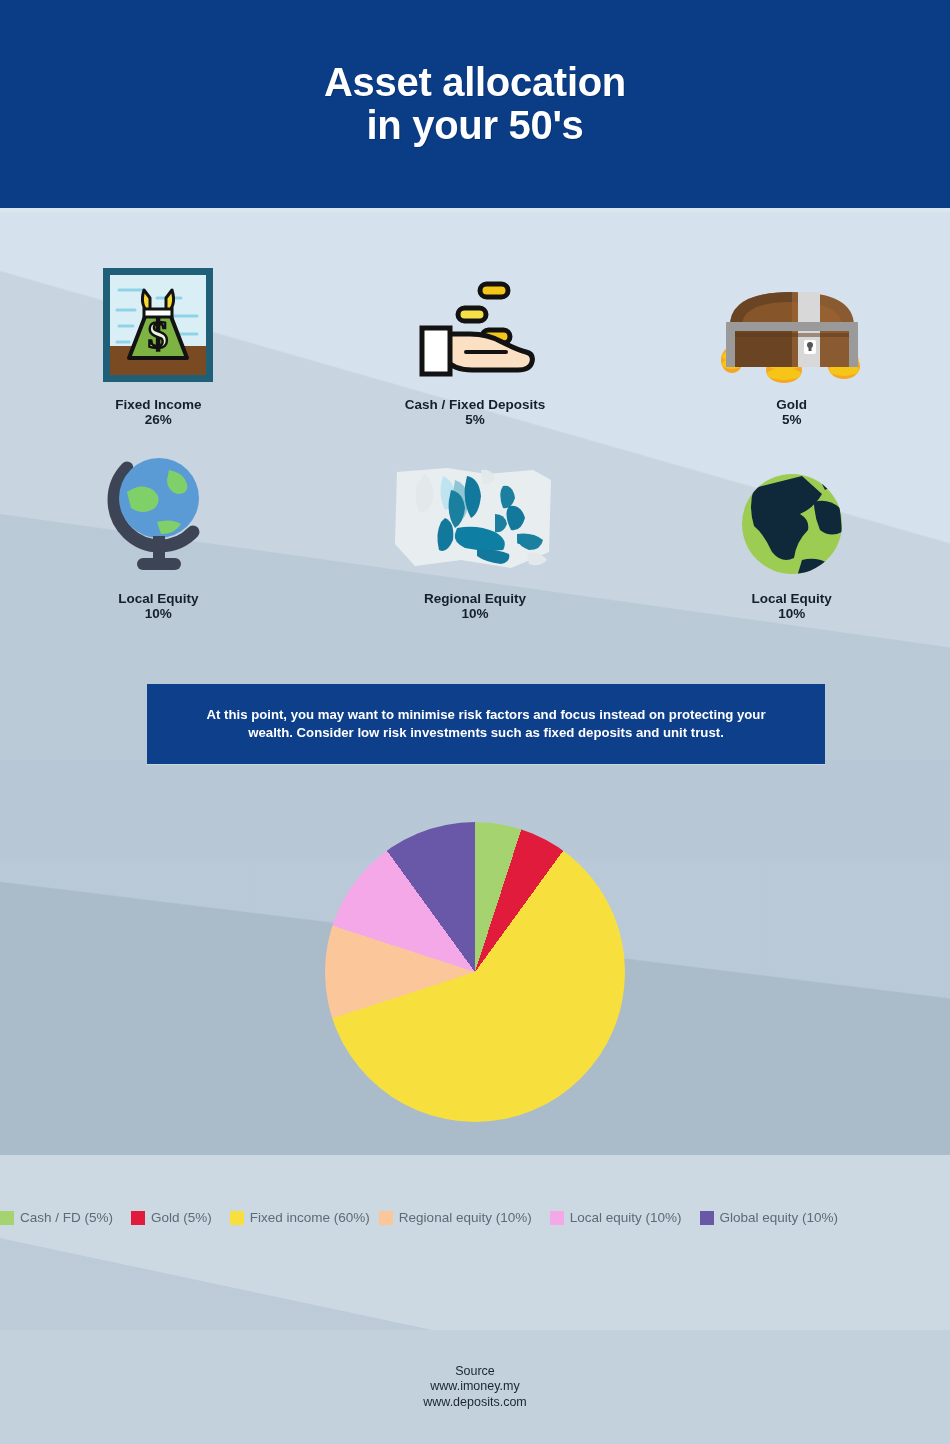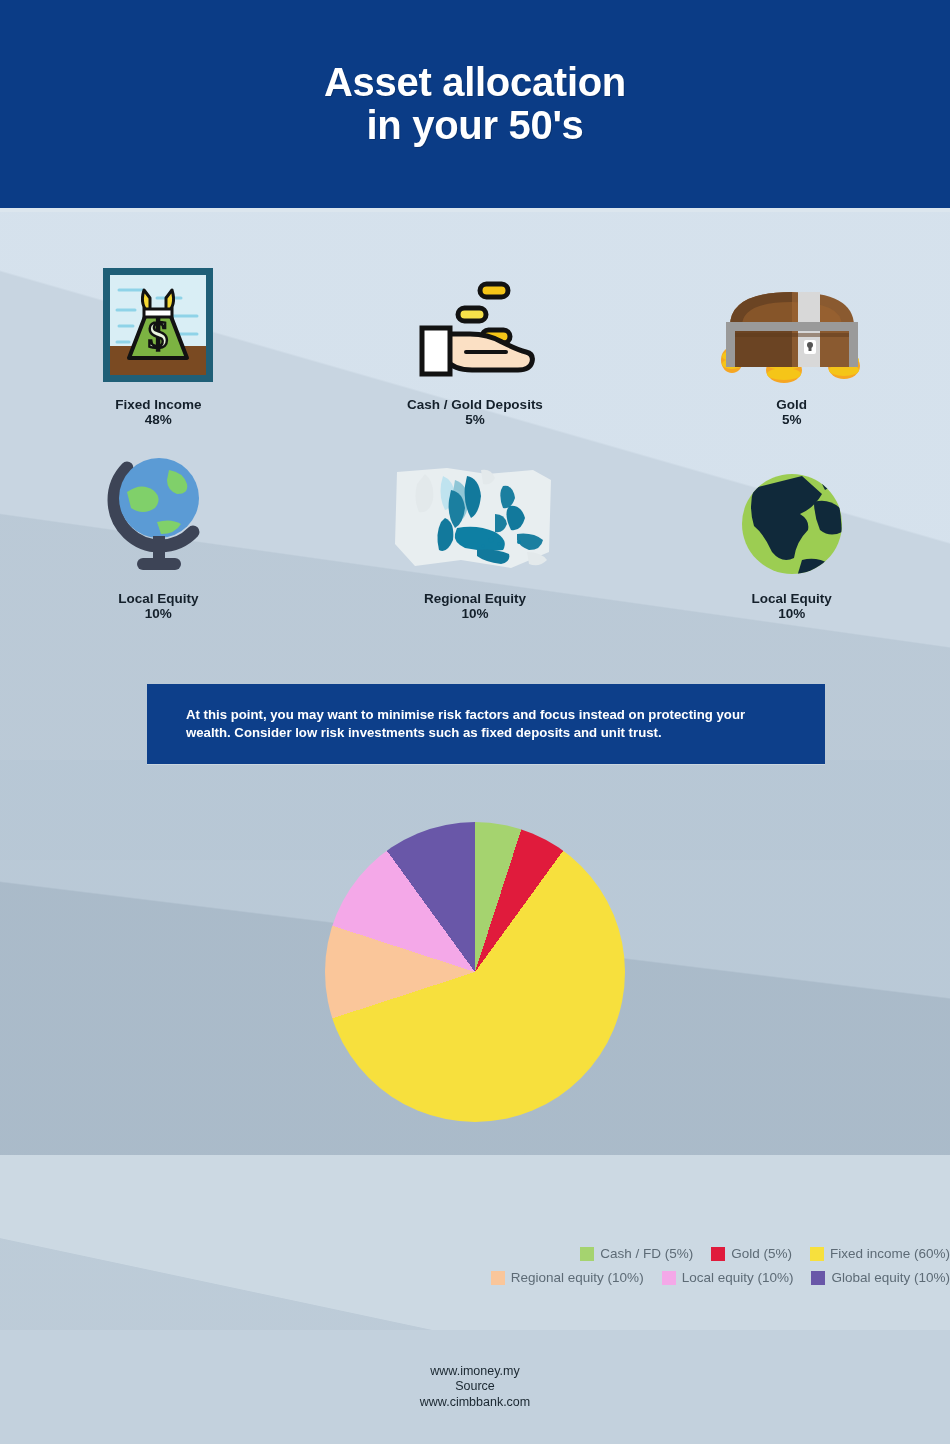--- a/index.html
+++ b/index.html
@@ -65,31 +65,31 @@
   }
 
   
   .callout{
     position:absolute;left:147px;top:684px;width:678px;height:80px;
     background:#0d3f8a;display:flex;align-items:center;justify-content:center;
     box-shadow:0 1px 0 rgba(255,255,255,.25);
   }
   .callout p{
     margin:0;color:#ffffff;font-size:13.2px;font-weight:bold;line-height:1.38;
-    width:600px;
+    text-align:center;width:600px;
   }
 
   
   .pie-wrap{position:absolute;left:0;top:822px;width:950px;display:flex;justify-content:center;}
   .pie{width:300px;height:300px;border-radius:50%;}
 
   
   .legend{
     position:absolute;left:0;top:1210px;width:950px;
-    display:flex;flex-direction:column;align-items:flex-end;gap:9px;margin-top:36px;
+    display:flex;flex-direction:row;align-items:flex-start;gap:9px;
   }
   .legend-row{display:flex;align-items:center;justify-content:center;gap:18px;}
   .legend-item{display:flex;align-items:center;gap:6px;}
   .sw{width:14px;height:14px;display:inline-block;}
   .legend-label{font-size:13.5px;color:#5d6b76;}
 
   
   .source{
     position:absolute;left:0;top:1364px;width:950px;text-align:center;
     color:#1a2730;font-size:12.5px;line-height:1.22;
@@ -137,39 +137,39 @@
             <rect x="11" y="82" width="96" height="29" fill="#7a4a22"></rect>
             <path d="M45 26 Q40 42 51 50 L51 34 Z" fill="#f5d833" stroke="#121212" stroke-width="3" stroke-linejoin="round"></path>
             <path d="M73 26 Q78 42 67 50 L67 34 Z" fill="#f5d833" stroke="#121212" stroke-width="3" stroke-linejoin="round"></path>
             <path d="M47 50 L71 50 L88 94 L30 94 Z" fill="#7cb342" stroke="#121212" stroke-width="4" stroke-linejoin="round"></path>
             <rect x="45" y="45" width="28" height="8" fill="#ffffff" stroke="#121212" stroke-width="3"></rect>
             <text x="59" y="84" font-family="'Liberation Serif',serif" font-size="40" font-weight="bold" fill="#eaf5df" stroke="#121212" stroke-width="2.5" text-anchor="middle">$</text>
           </svg>
         </div>
         <div class="cap">
           <div>Fixed Income</div>
-          <div>48%</div>
+          <div>26%</div>
         </div>
       </div>
 
       <div class="cell">
         <div class="icon-box">
           <svg width="122" height="110" viewBox="0 0 122 110">
             <g stroke="#121212" stroke-width="5">
               <rect x="66" y="8" width="28" height="13" rx="6.5" fill="#f5c518"></rect>
               <rect x="44" y="32" width="28" height="13" rx="6.5" fill="#f5e04a"></rect>
               <rect x="68" y="54" width="28" height="13" rx="6.5" fill="#f5c518"></rect>
             </g>
             <path d="M32 58 L56 58 Q74 58 88 66 Q104 74 112 76 Q120 78 118 86 Q116 94 104 94 L58 94 Q40 94 32 84 Z" fill="#fbe0c4" stroke="#121212" stroke-width="5" stroke-linejoin="round"></path>
             <line x1="52" y1="76" x2="92" y2="76" stroke="#121212" stroke-width="4" stroke-linecap="round"></line>
             <rect x="8" y="52" width="28" height="46" fill="#ffffff" stroke="#121212" stroke-width="5"></rect>
           </svg>
         </div>
         <div class="cap">
-          <div>Cash / Gold Deposits</div>
+          <div>Cash / Fixed Deposits</div>
           <div>5%</div>
         </div>
       </div>
 
       <div class="cell">
         <div class="icon-box">
           <svg width="160" height="108" viewBox="0 0 160 108">
             <g fill="#f6a623">
               <ellipse cx="20" cy="82" rx="11" ry="13"></ellipse>
               <ellipse cx="72" cy="92" rx="18" ry="13"></ellipse>
@@ -320,18 +320,18 @@
           <span class="legend-label">Local equity (10%)</span>
         </div>
         <div class="legend-item">
           <span class="sw" style="background: rgb(105, 87, 168);"></span>
           <span class="legend-label">Global equity (10%)</span>
         </div>
       </div>
     </div>
 
   <div class="source">
+    <div>Source</div>
     <div>www.imoney.my</div>
-    <div>Source</div>
-    <div>www.cimbbank.com</div>
+    <div>www.deposits.com</div>
   </div>
 
 </div>
 
 </body></html>

